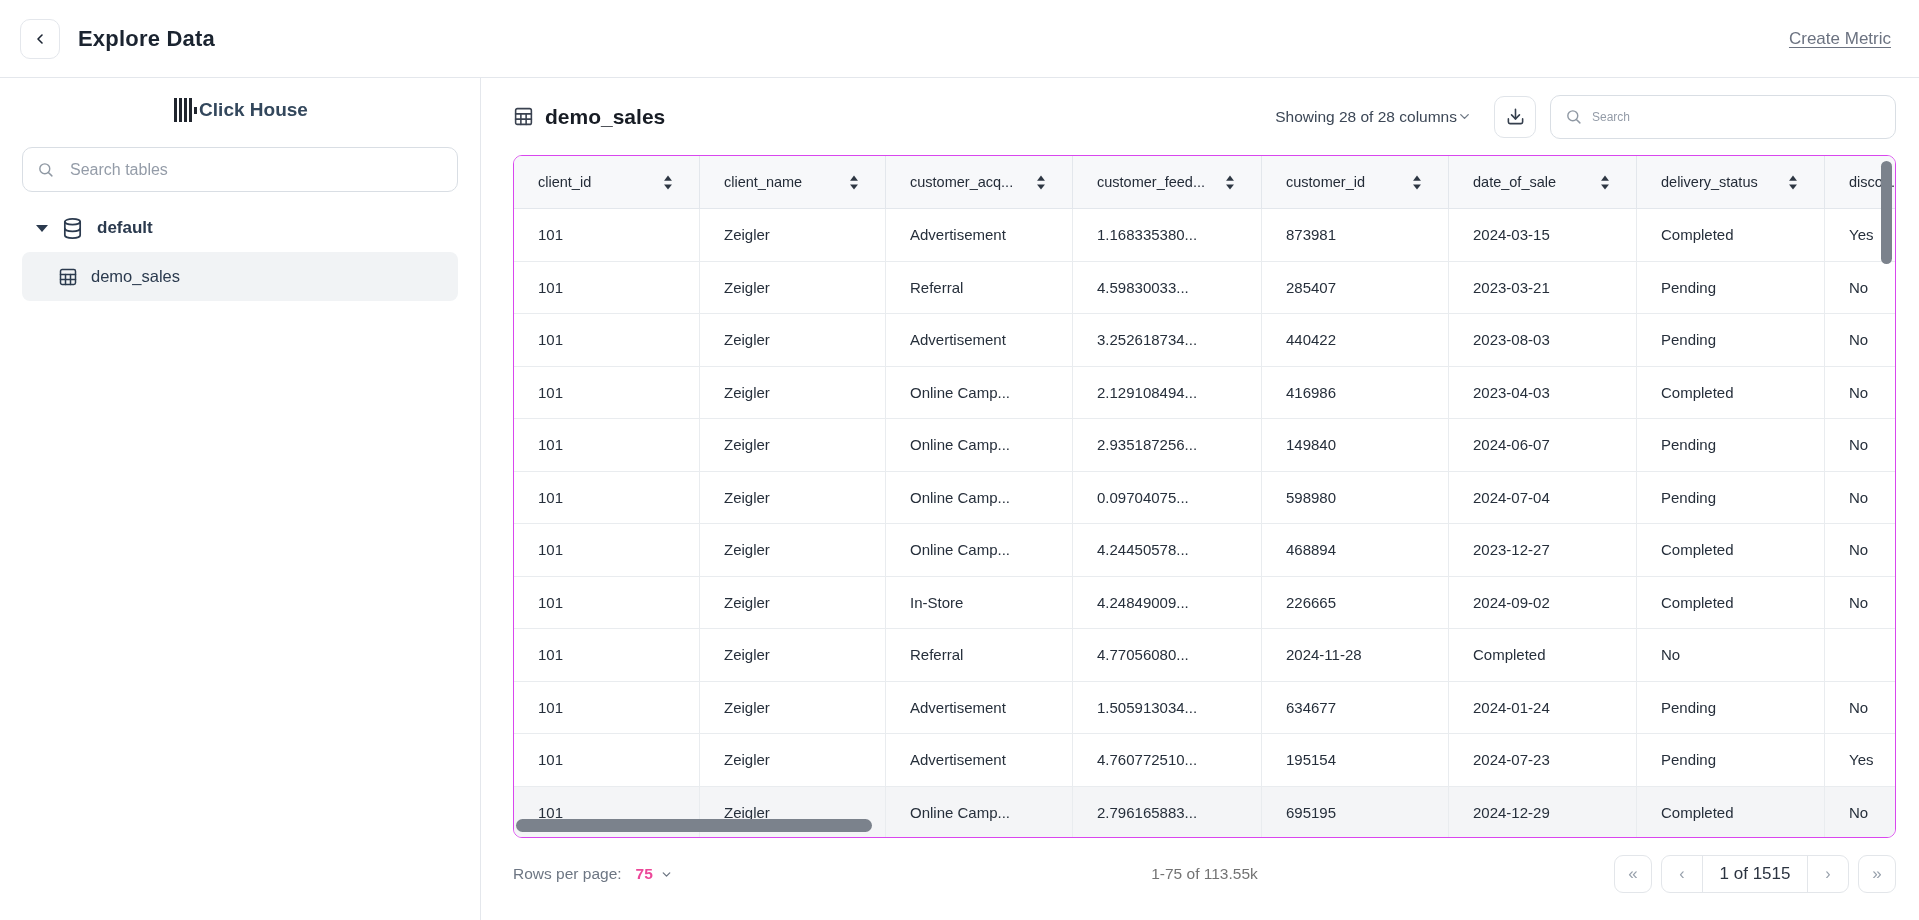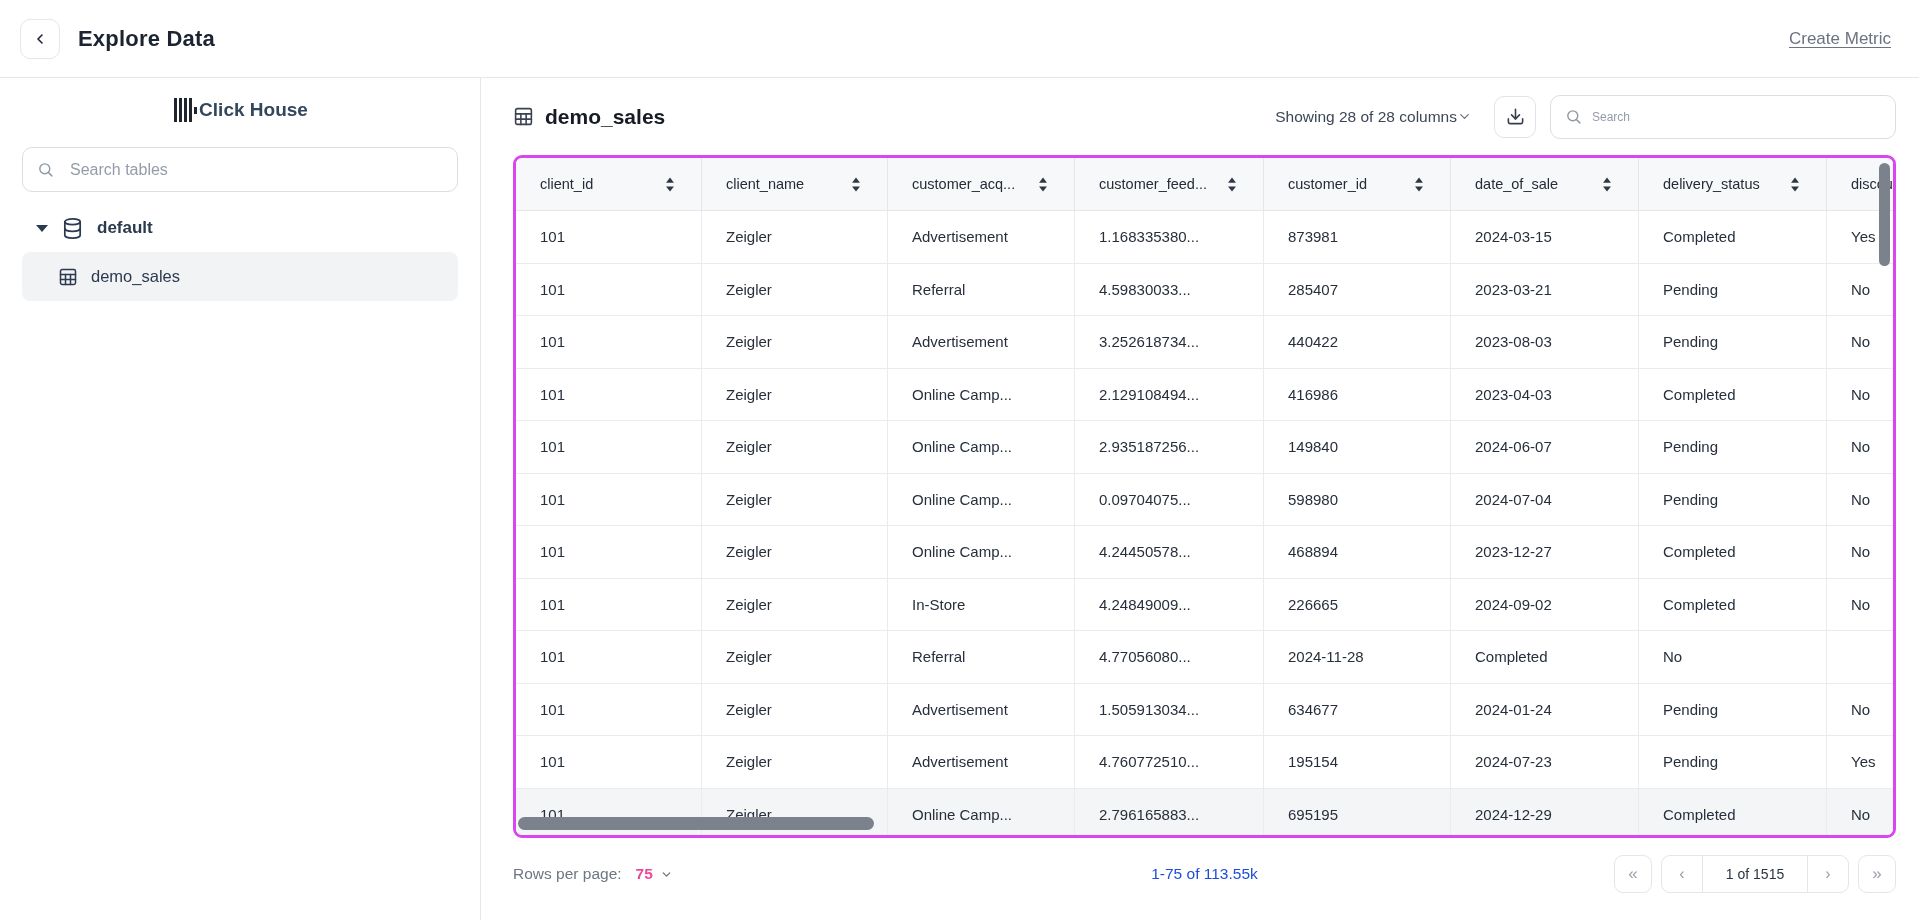--- a/index.html
+++ b/index.html
@@ -61,21 +61,21 @@
     display:flex; align-items:center; justify-content:center; cursor:pointer; margin-right:14px; }
   .dl-btn svg { stroke:#353f4d; }
   .main-search { width:346px; height:44px; border:1px solid #d9dee4; border-radius:10px;
     display:flex; align-items:center; padding:0 14px; gap:10px; background:#fff; }
   .main-search svg { stroke:#8f98a3; flex-shrink:0; }
   .main-search input { border:none; outline:none; font-size:12px; flex:1; color:#27303d;
     font-family:"Liberation Sans", sans-serif; background:transparent; }
   .main-search input::placeholder { color:#949ca8; }
 
   
-  .table-card { position:relative; height:683px; border:3px solid #d946ef; border-radius:9px;
+  .table-card { position:relative; height:683px; border:1px solid #d946ef; border-radius:9px;
     overflow:hidden; background:#fff;
     --cols:186px 186px 187px 189px 187px 188px 188px 186px; }
   .thead { display:grid; grid-template-columns:var(--cols); height:53px; background:#f7f8fa;
     border-bottom:1px solid #e3e7ec; }
   .th { display:flex; align-items:center; justify-content:space-between; padding:0 26px 0 24px;
     border-right:1px solid #e3e7ec; font-size:14.5px; color:#242c38; white-space:nowrap; cursor:pointer; }
   .th .sort { fill:#2e3743; flex-shrink:0; margin-left:10px; }
   .trow { display:grid; grid-template-columns:var(--cols); height:52.5px;
     border-bottom:1px solid #e9ecef; background:#fff; }
   .trow.last { background:#f4f5f7; border-bottom:none; }
@@ -87,30 +87,30 @@
   .vscroll { position:absolute; right:3px; top:5px; width:11px; height:103px;
     border-radius:6px; background:#7b828c; cursor:pointer; }
 
   
   .tfooter { margin-top:12px; height:48px; display:flex; align-items:center; }
   .f-left { flex:1; display:flex; align-items:center; gap:14px; }
   .rpp-label { font-size:15.5px; color:#6d7683; }
   .rpp-value-wrap { display:flex; align-items:center; gap:7px; cursor:pointer; }
   .rpp-value { font-size:15.5px; color:#ec4899;font-weight:bold; }
   .rpp-value-wrap svg { stroke:#6d7683; }
-  .f-center { font-size:15.5px; color:#1d4ed8; }
+  .f-center { font-size:15.5px; color:#737373; }
   .f-right { flex:1; display:flex; align-items:center; justify-content:flex-end; gap:9px; }
   .pg-btn { width:38px; height:38px; border:1px solid #e3e6ea; border-radius:9px; background:#fff;
     display:flex; align-items:center; justify-content:center; font-size:17px; color:#98a1ac; cursor:pointer; }
   .pg-group { display:flex; align-items:stretch; height:38px; border:1px solid #e3e6ea;
     border-radius:9px; overflow:hidden; background:#fff; }
   .pg-seg { width:40px; display:flex; align-items:center; justify-content:center;
     font-size:16px; color:#98a1ac; cursor:pointer; }
   .pg-label { width:106px; display:flex; align-items:center; justify-content:center;
-    font-size:14px; color:#2b3340; border-left:1px solid #e3e6ea; border-right:1px solid #e3e6ea; }
+    font-size:17px; color:#2b3340; border-left:1px solid #e3e6ea; border-right:1px solid #e3e6ea; }
   svg { display:block; }
 </style>
 </head>
 <body>
 
 <div class="top-bar">
   <div class="back-btn">
     <svg width="16" height="16" viewBox="0 0 24 24" fill="none" stroke-width="2.4" stroke-linecap="round" stroke-linejoin="round">
         <polyline points="15 18 9 12 15 6"></polyline>
       </svg>

